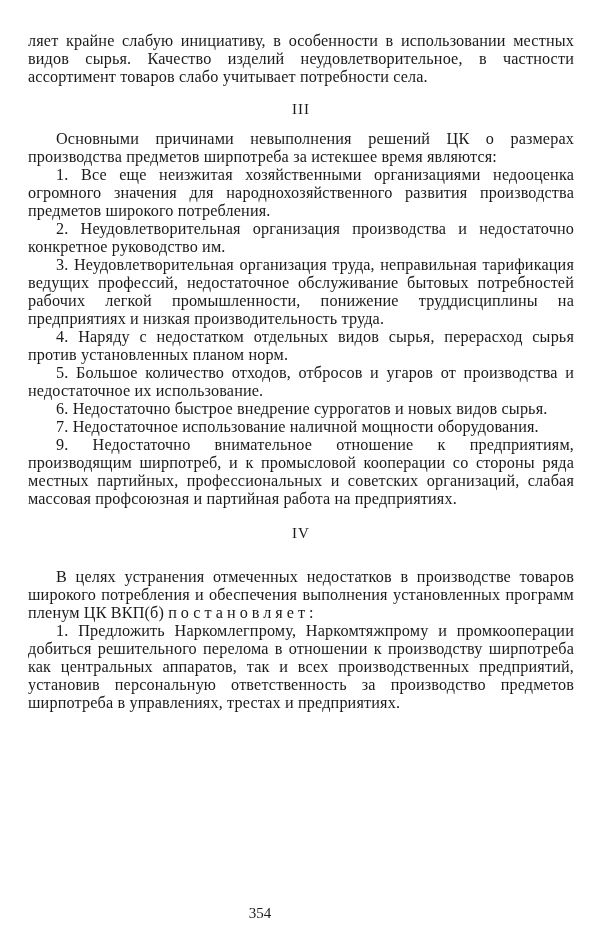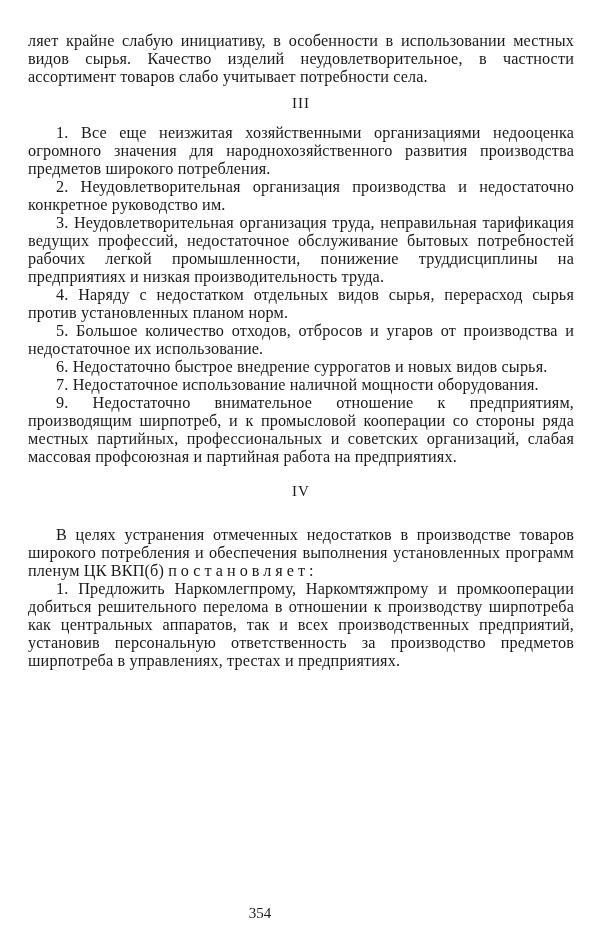--- a/index.html
+++ b/index.html
@@ -32,21 +32,21 @@
     .indent {
       text-indent: 28px;
     }
     .section-heading {
       text-align: center;
       margin: 0;
       font-size: 15px;
       letter-spacing: 1px;
     }
     .sec3 {
-      margin-top: 8px;
+      margin-top: 14px;
       margin-bottom: 12px;
       text-align: center;
     }
     .sec4 {
       margin-top: 16px;
       margin-bottom: 26px;
     }
     .spaced {
       letter-spacing: 4px;
     }
@@ -60,20 +60,21 @@
     }
   </style>
 </head>
 <body>
 
 <div class="page">
   <p class="para">ляет крайне слабую инициативу, в особенности в использовании местных видов сырья. Качество изделий неудовлетворительное, в частности ассортимент товаров слабо учитывает потребности села.</p>
 
   <p class="section-heading sec3">III</p>
 
+  <p class="para indent">Основными причинами невыполнения решений ЦК о размерах производства предметов ширпотреба за истекшее время являются:</p>
   <p class="para indent">1. Все еще неизжитая хозяйственными организациями недооценка огромного значения для народнохозяйственного развития производства предметов широкого потребления.</p>
   <p class="para indent">2. Неудовлетворительная организация производства и недостаточно конкретное руководство им.</p>
   <p class="para indent">3. Неудовлетворительная организация труда, неправильная тарификация ведущих профессий, недостаточное обслуживание бытовых потребностей рабочих легкой промышленности, понижение труддисциплины на предприятиях и низкая производительность труда.</p>
   <p class="para indent">4. Наряду с недостатком отдельных видов сырья, перерасход сырья против установленных планом норм.</p>
   <p class="para indent">5. Большое количество отходов, отбросов и угаров от производства и недостаточное их использование.</p>
   <p class="para indent">6. Недостаточно быстрое внедрение суррогатов и новых видов сырья.</p>
   <p class="para indent">7. Недостаточное использование наличной мощности оборудования.</p>
   <p class="para indent">9. Недостаточно внимательное отношение к предприятиям, производящим ширпотреб, и к промысловой кооперации со стороны ряда местных партийных, профессиональных и советских организаций, слабая массовая профсоюзная и партийная работа на предприятиях.</p>
 
   <p class="section-heading sec4">IV</p>

